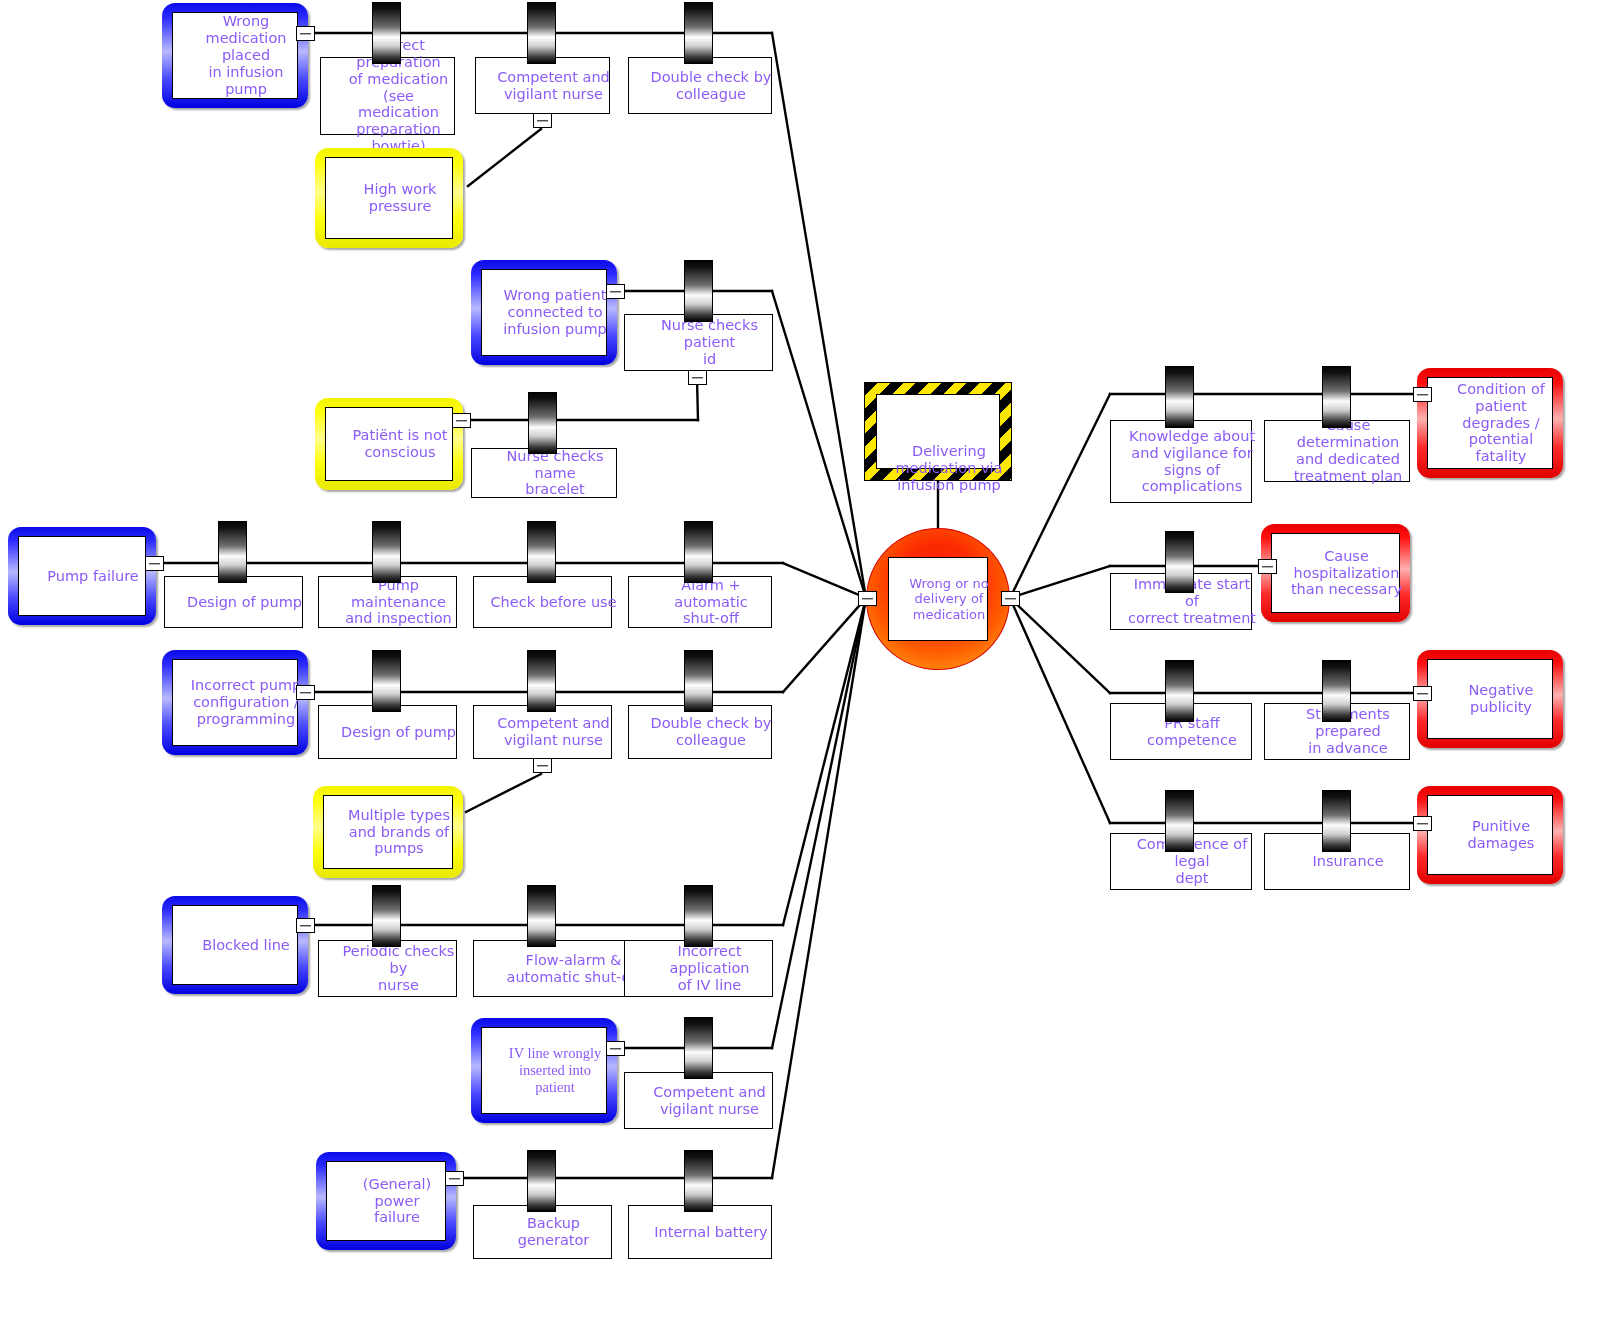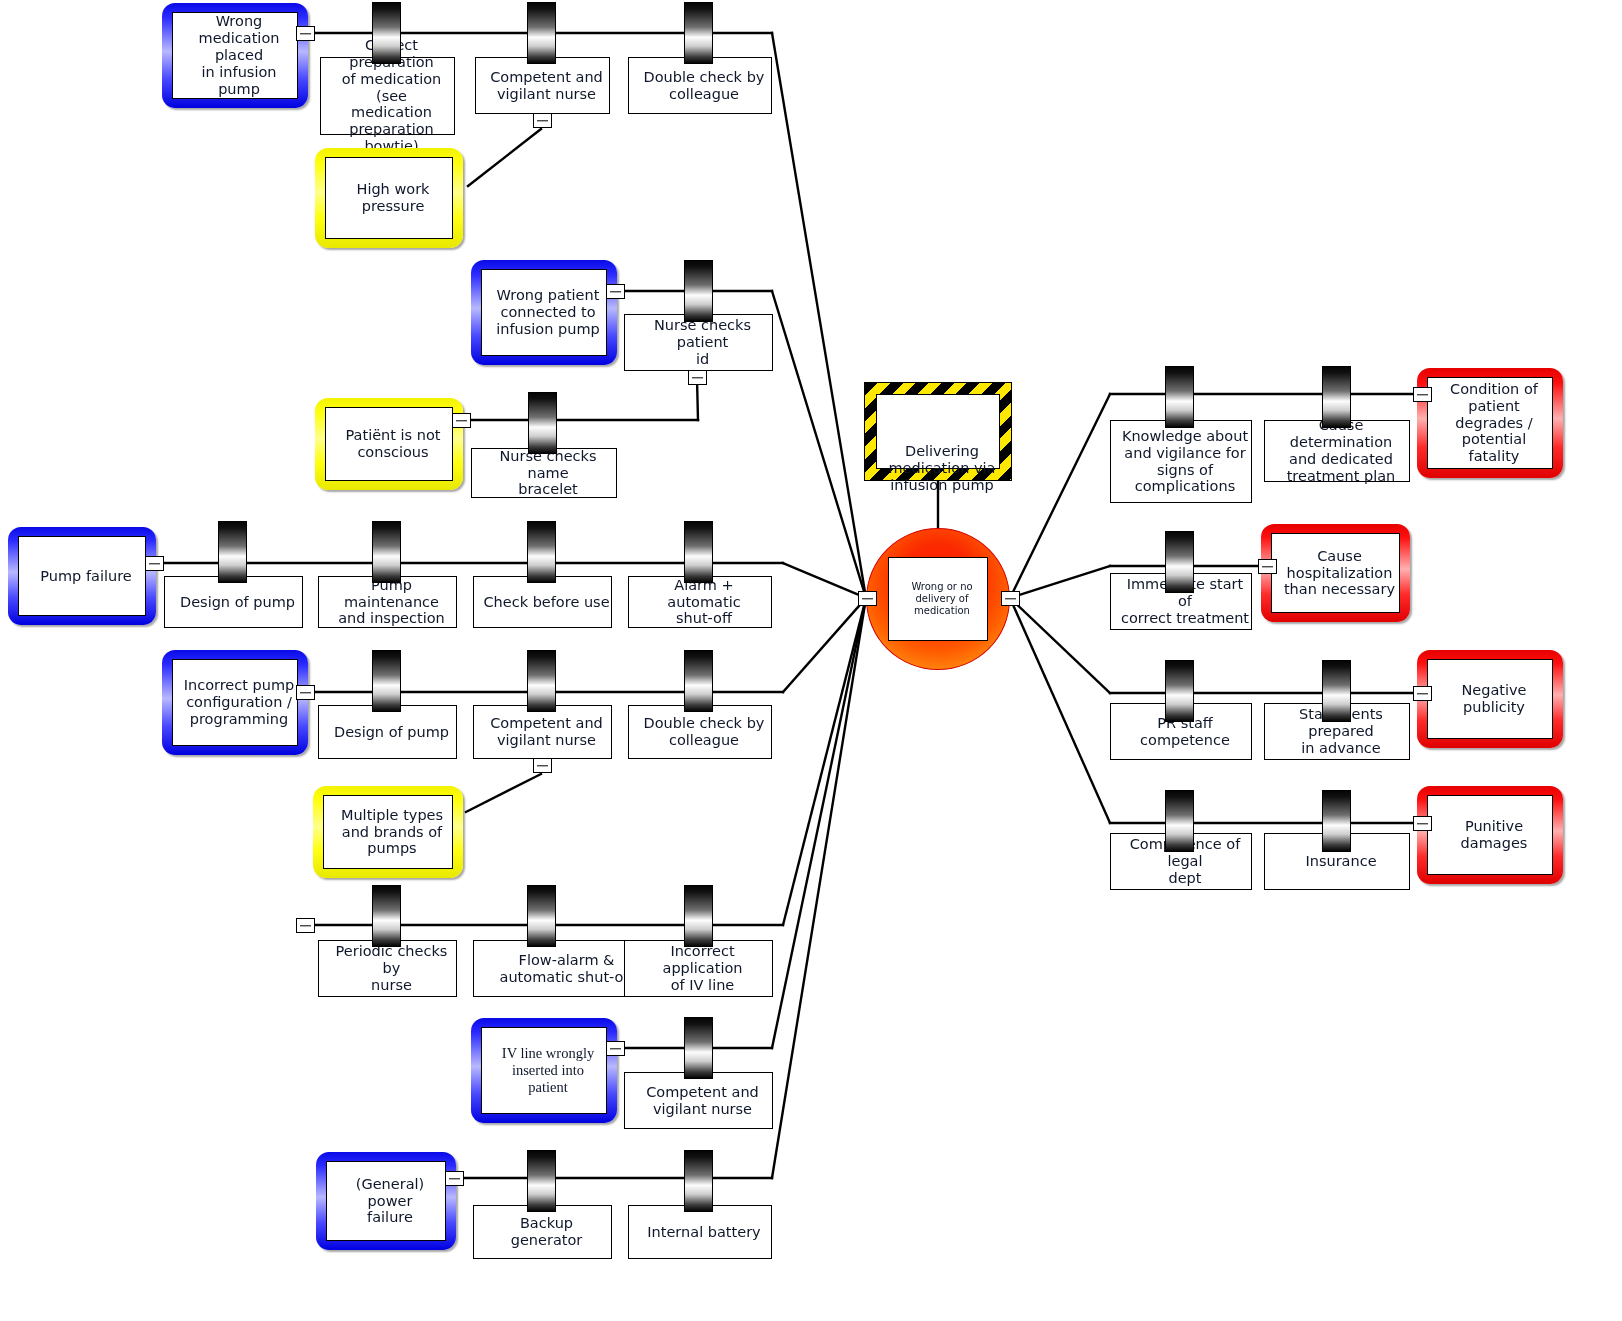--- a/index.html
+++ b/index.html
@@ -4,23 +4,23 @@
 <style>
   html,body{margin:0;padding:0;background:#fff;}
   body{font-family:"DejaVu Sans",sans-serif;}
   #stage{position:relative;width:1622px;height:1321px;background:#fff;overflow:hidden;}
 
   
   #wires{position:absolute;left:0;top:0;width:1622px;height:1321px;}
 
   
   .txt{
-    position:absolute;left:4px;top:0;width:100%;height:100%;
+    position:absolute;left:11px;top:0;width:100%;height:100%;
     display:flex;align-items:center;justify-content:center;
-    text-align:center;line-height:1.17;color:#0f172a;
+    text-align:center;line-height:1.17;color:#8b5cf6;
     padding:0 4px;box-sizing:border-box;white-space:pre-line;
   }
 
   
   .ctrl{
     position:absolute;background:#fff;border:1.5px solid #000;
     font-size:14.5px;z-index:6;
   }
 
   
@@ -94,21 +94,21 @@
   
   #topevent{
     position:absolute;z-index:7;border-radius:50%;
     background:radial-gradient(circle at 50% 38%,#ff1a00 0%,#fb2a00 34%,#ff5c00 62%,#ff8c10 82%,#ff7300 100%);
     border:1.5px solid #d40000;box-sizing:border-box;
   }
   #topevent>.inner{
     position:absolute;left:14.5%;right:14.5%;top:20%;bottom:20%;
     background:#fff;border:1.4px solid #000;box-sizing:border-box;
   }
-  #topevent .txt{font-size:10px;}
+  #topevent .txt{font-size:13px;}
 </style>
 </head>
 <body>
 
 <div id="stage">
 
   <svg id="wires" viewBox="0 0 1622 1321">
     <g stroke="#000" stroke-width="2.4" fill="none" stroke-linecap="square">
 
       <path d="M306,33 H772"></path>
@@ -200,20 +200,25 @@
 
   <div class="threat" style="left:162px;top:650px;width:146px;height:105px;">
     <div class="inner">
         <span class="txt">Incorrect pump
 configuration /
 programming</span>
       </div>
   </div>
   <div class="stub" style="left:296px;top:685px;"></div>
 
+  <div class="threat" style="left:162px;top:896px;width:146px;height:98px;">
+    <div class="inner">
+        <span class="txt">Blocked line</span>
+      </div>
+  </div>
   <div class="stub" style="left:296px;top:918px;"></div>
 
   <div class="threat" style="left:471px;top:1018px;width:146px;height:105px;font-family:Liberation Serif, serif;">
     <div class="inner">
         <span class="txt">IV line wrongly
 inserted into
 patient</span>
       </div>
   </div>
   <div class="stub" style="left:606px;top:1041px;"></div>

